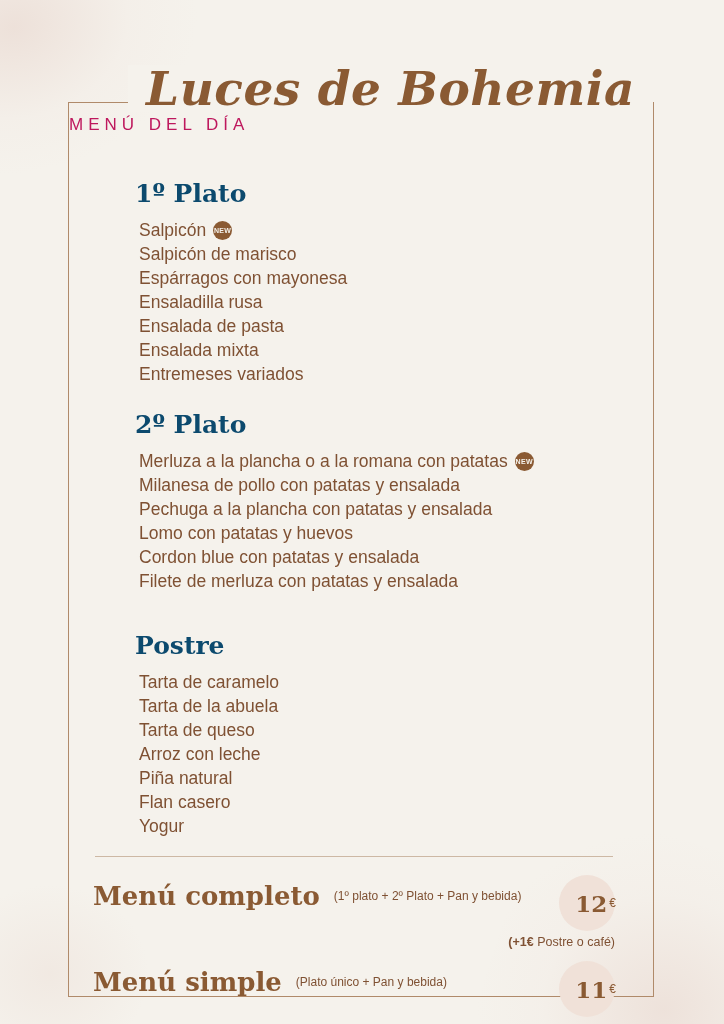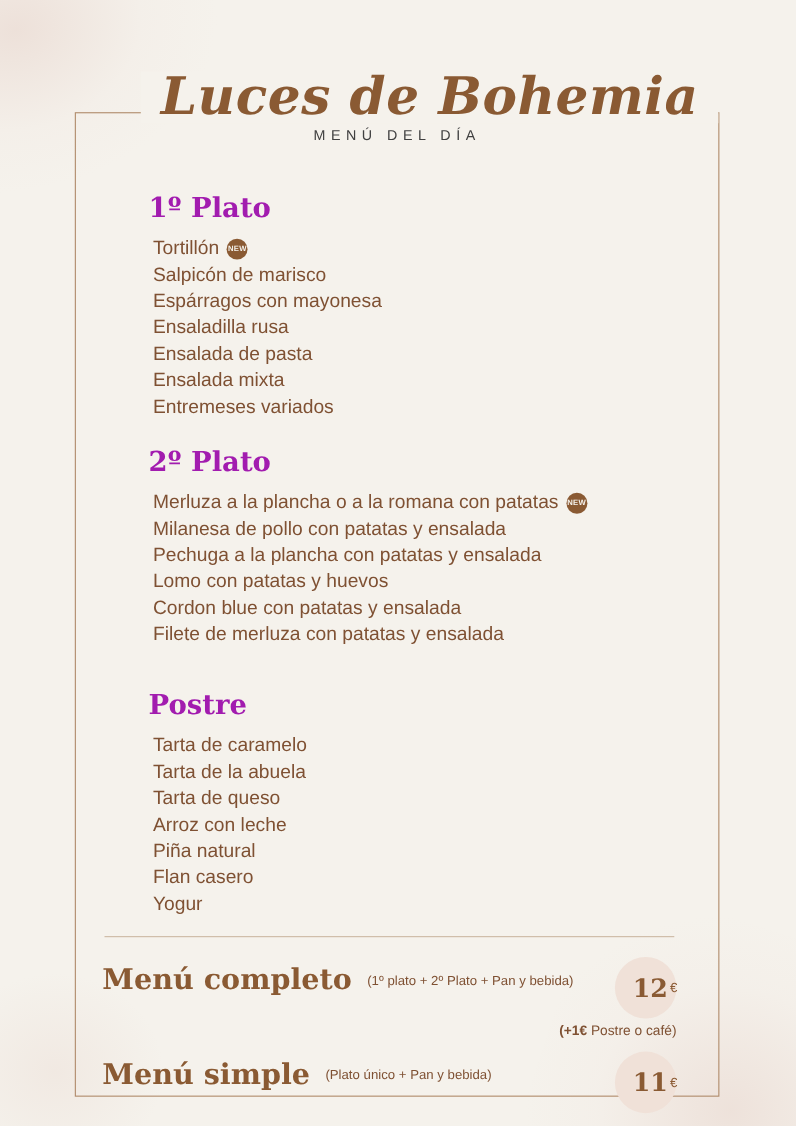--- a/index.html
+++ b/index.html
@@ -69,39 +69,38 @@
     padding: 0 18px;
     font-family: "DejaVu Serif", serif;
     font-style: italic;
     font-weight: 700;
     font-size: 47px;
     line-height: 1;
     letter-spacing: 0.5px;
     color: #8a5a33;
   }
   .subtitle {
-    text-align: center;
     margin-top: 12px;
-    font-size: 13px;
+    font-size: 17px;
     letter-spacing: 5px;
-    color: #404040;
+    color: #be185d;
     font-family: "Liberation Sans", sans-serif;
   }
 
   .sections {
     padding: 44px 0 0 0;
   }
   .section {
     margin-bottom: 4px;
   }
   .section-head {
     font-family: "DejaVu Serif", serif;
     font-weight: 700;
     font-size: 25px;
-    color: #a21caf;
+    color: #0c4a6e;
     margin: 0 0 10px 66px;
   }
   .section:nth-child(2) .section-head { margin-top: 24px; }
   .section:nth-child(3) .section-head { margin-top: 38px; }
 
   .items {
     list-style: none;
     margin: 0;
     padding: 0 0 0 70px;
   }
@@ -203,21 +202,21 @@
     <div class="title">Luces de Bohemia</div>
   </div>
 
   <div class="subtitle">MENÚ DEL DÍA</div>
 
   <div class="sections">
 
     <div class="section">
       <div class="section-head">1º Plato</div>
       <ul class="items">
-        <li class="item"><span>Tortillón</span><span class="badge">NEW</span></li>
+        <li class="item"><span>Salpicón</span><span class="badge">NEW</span></li>
         <li class="item"><span>Salpicón de marisco</span></li>
         <li class="item"><span>Espárragos con mayonesa</span></li>
         <li class="item"><span>Ensaladilla rusa</span></li>
         <li class="item"><span>Ensalada de pasta</span></li>
         <li class="item"><span>Ensalada mixta</span></li>
         <li class="item"><span>Entremeses variados</span></li>
       </ul>
     </div>
 
     <div class="section">

